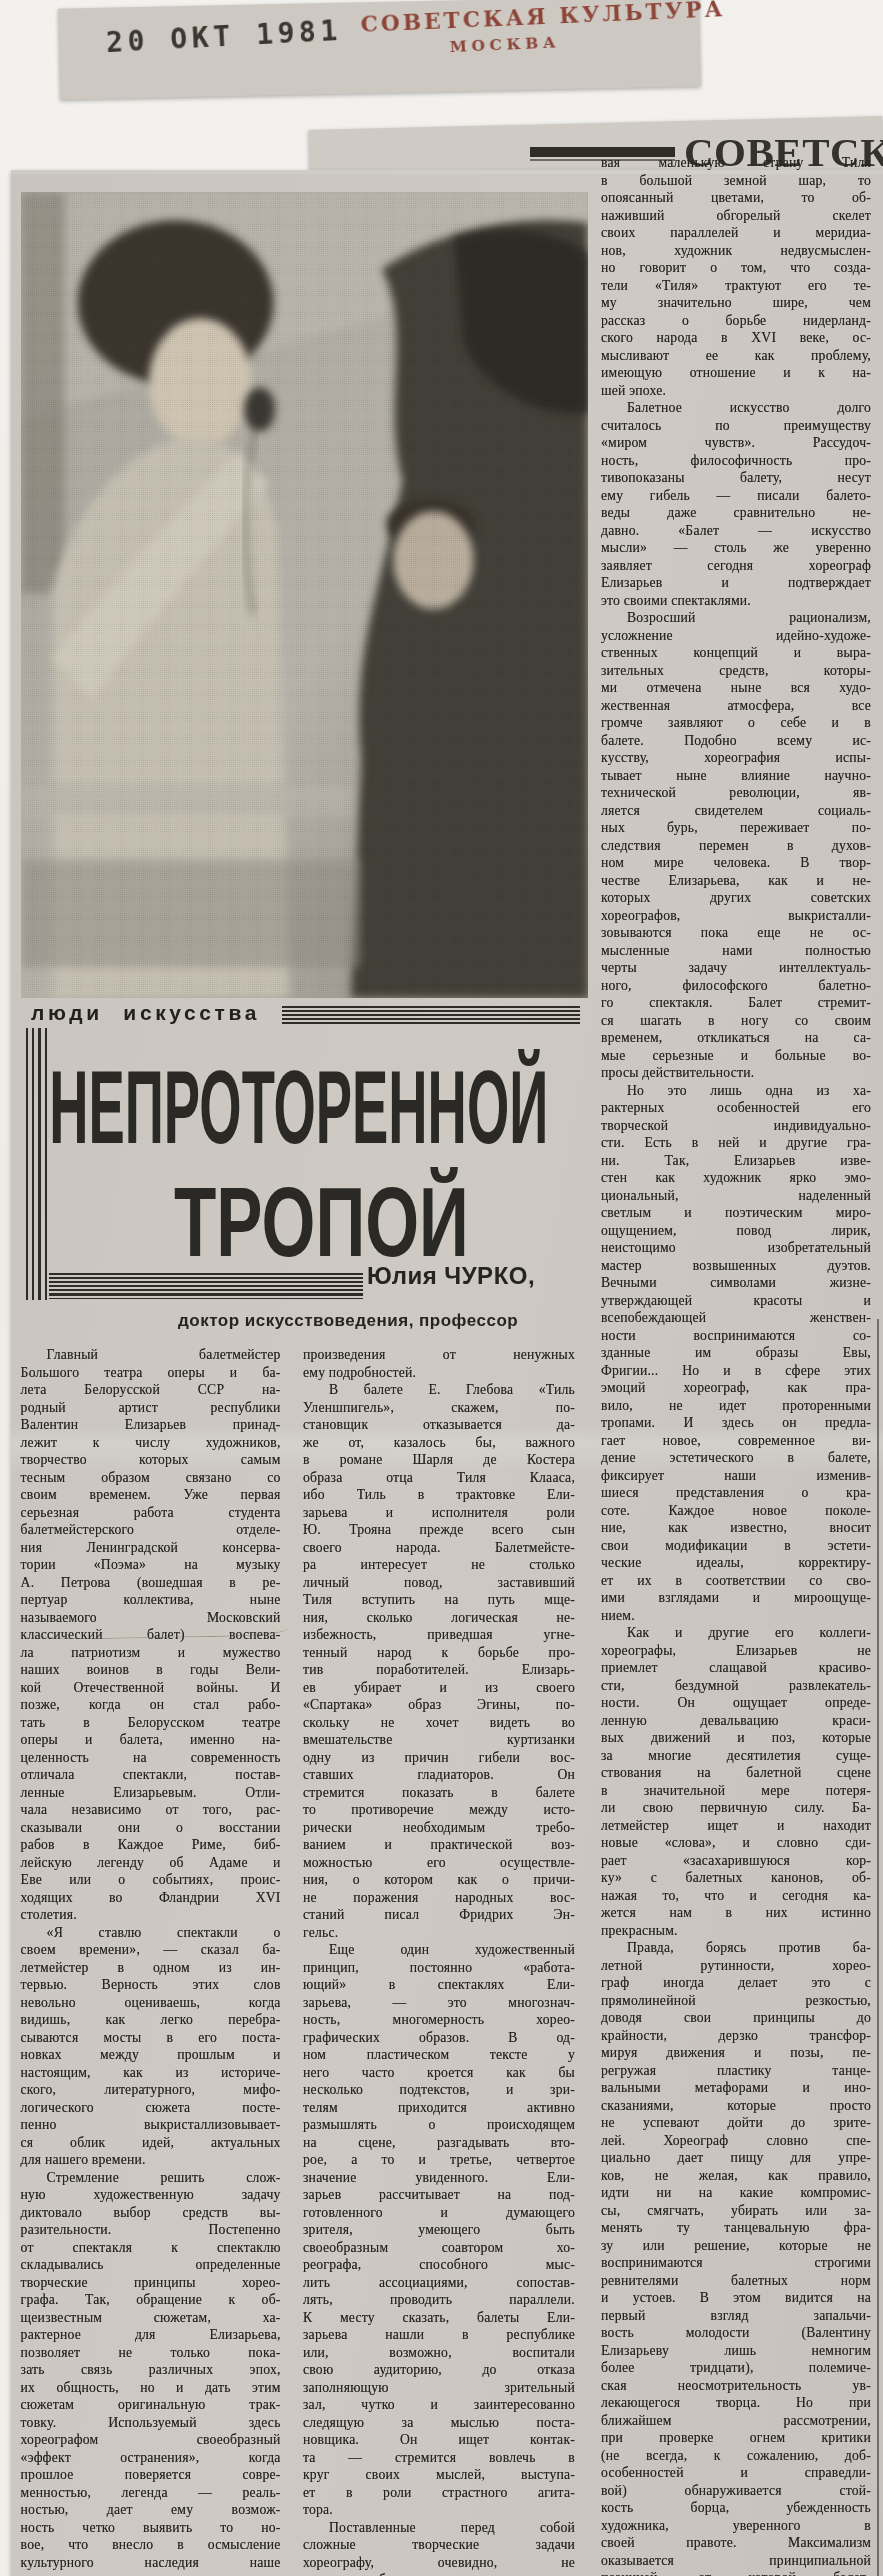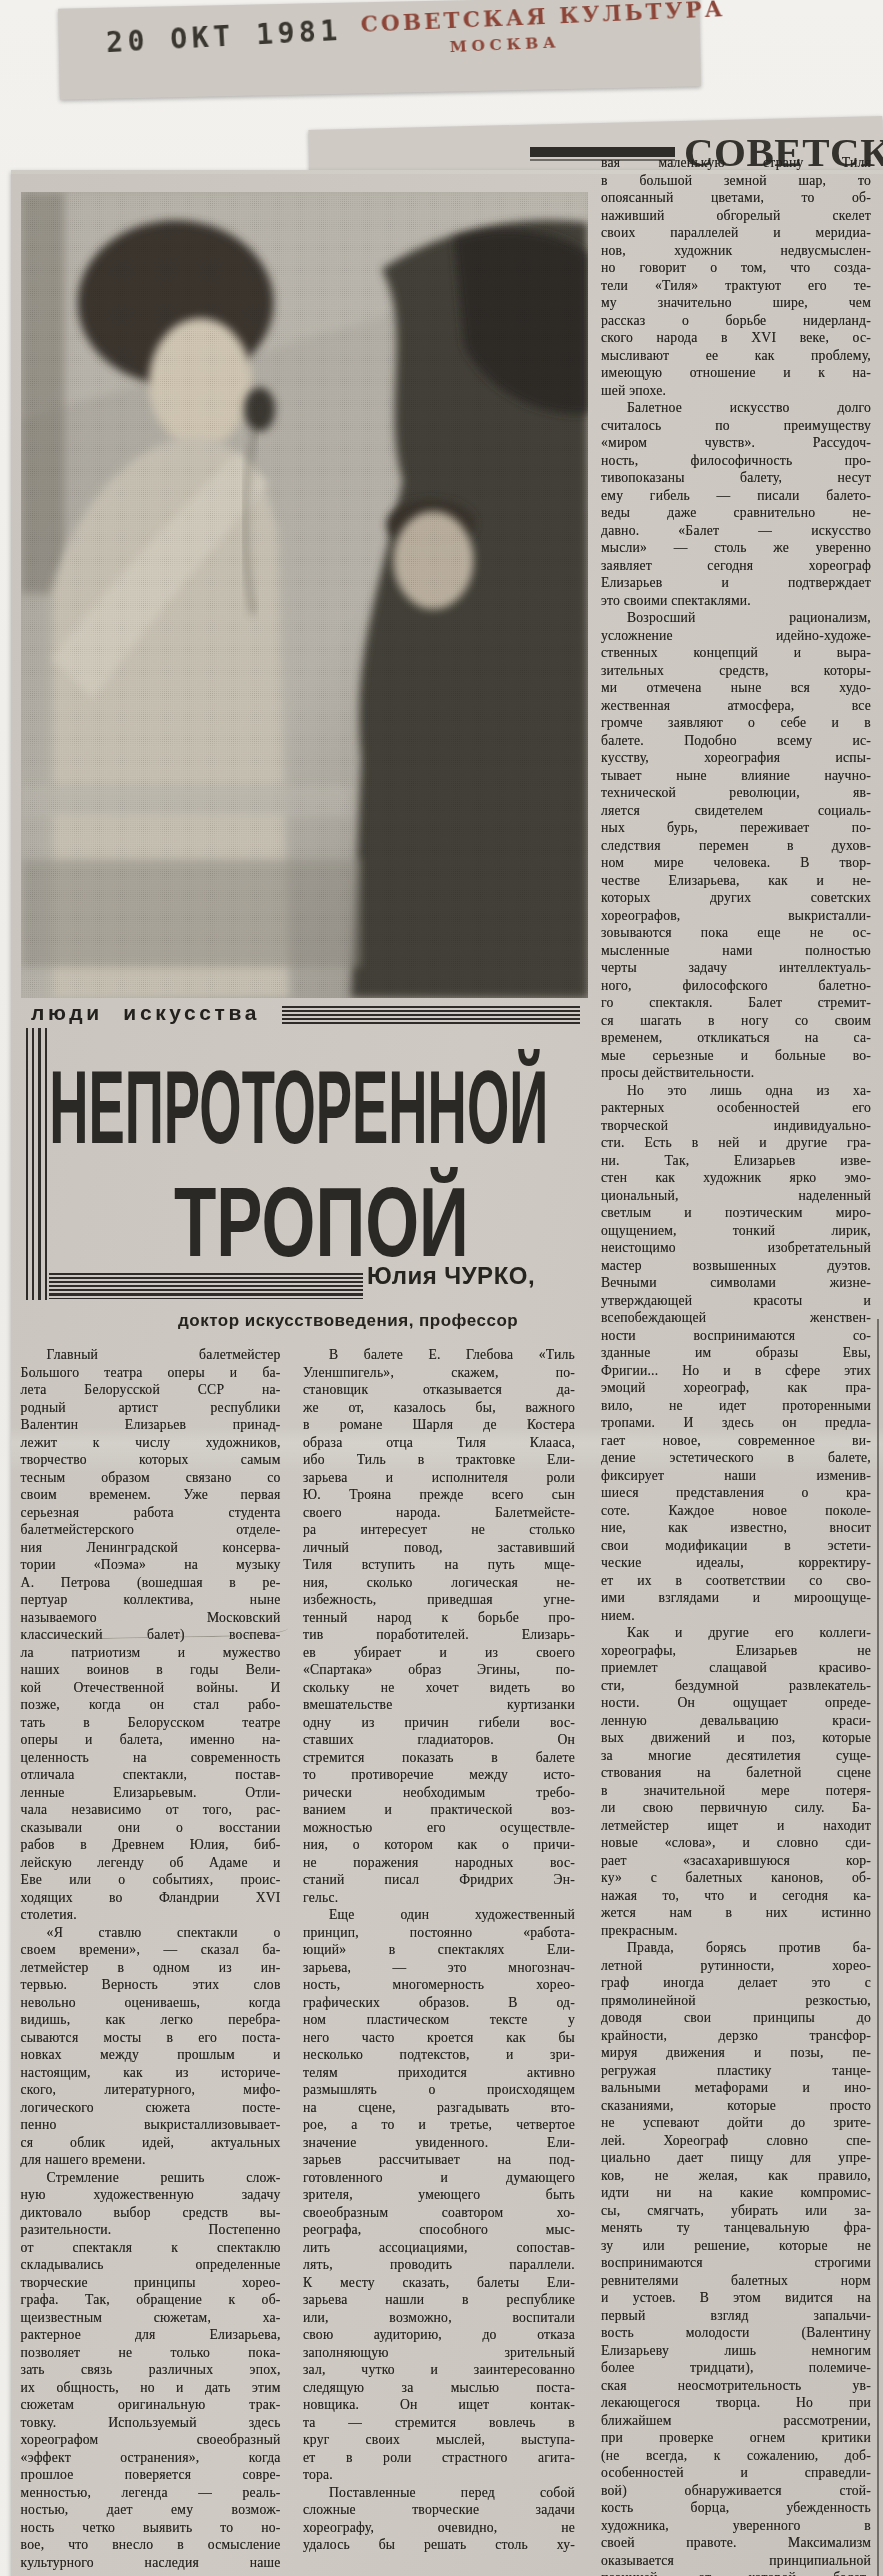--- a/index.html
+++ b/index.html
@@ -155,21 +155,21 @@
         <div class="line">наших воинов в годы Вели-</div>
         <div class="line">кой Отечественной войны. И</div>
         <div class="line">позже, когда он стал рабо-</div>
         <div class="line">тать в Белорусском театре</div>
         <div class="line">оперы и балета, именно на-</div>
         <div class="line">целенность на современность</div>
         <div class="line">отличала спектакли, постав-</div>
         <div class="line">ленные Елизарьевым. Отли-</div>
         <div class="line">чала независимо от того, рас-</div>
         <div class="line">сказывали они о восстании</div>
-        <div class="line">рабов в Древнем Юлия, биб-</div>
+        <div class="line">рабов в Каждое Риме, биб-</div>
         <div class="line">лейскую легенду об Адаме и</div>
         <div class="line">Еве или о событиях, проис-</div>
         <div class="line">ходящих во Фландрии XVI</div>
         <div class="line last">столетия.</div>
       </div>
       <div class="para indent">
         <div class="line">«Я ставлю спектакли о</div>
         <div class="line">своем времени», — сказал ба-</div>
         <div class="line">летмейстер в одном из ин-</div>
         <div class="line">тервью. Верность этих слов</div>
@@ -205,20 +205,24 @@
         <div class="line">прошлое поверяется совре-</div>
         <div class="line">менностью, легенда — реаль-</div>
         <div class="line">ностью, дает ему возмож-</div>
         <div class="line">ность четко выявить то но-</div>
         <div class="line">вое, что внесло в осмысление</div>
         <div class="line">культурного наследия наше</div>
         <div class="line last">время.</div>
       </div>
     </div>
   <div id="col-b" class="col">
+      <div class="para">
+        <div class="line">произведения от ненужных</div>
+        <div class="line last">ему подробностей.</div>
+      </div>
       <div class="para indent">
         <div class="line">В балете Е. Глебова «Тиль</div>
         <div class="line">Уленшпигель», скажем, по-</div>
         <div class="line">становщик отказывается да-</div>
         <div class="line">же от, казалось бы, важного</div>
         <div class="line">в романе Шарля де Костера</div>
         <div class="line">образа отца Тиля Клааса,</div>
         <div class="line">ибо Тиль в трактовке Ели-</div>
         <div class="line">зарьева и исполнителя роли</div>
         <div class="line">Ю. Трояна прежде всего сын</div>
@@ -350,21 +354,21 @@
       </div>
       <div class="para indent">
         <div class="line">Но это лишь одна из ха-</div>
         <div class="line">рактерных особенностей его</div>
         <div class="line">творческой индивидуально-</div>
         <div class="line">сти. Есть в ней и другие гра-</div>
         <div class="line">ни. Так, Елизарьев изве-</div>
         <div class="line">стен как художник ярко эмо-</div>
         <div class="line">циональный, наделенный</div>
         <div class="line">светлым и поэтическим миро-</div>
-        <div class="line">ощущением, тонкий лирик,</div>
+        <div class="line">ощущением, повод лирик,</div>
         <div class="line">неистощимо изобретательный</div>
         <div class="line">мастер возвышенных дуэтов.</div>
         <div class="line">Вечными символами жизне-</div>
         <div class="line">утверждающей красоты и</div>
         <div class="line">всепобеждающей женствен-</div>
         <div class="line">ности воспринимаются со-</div>
         <div class="line">зданные им образы Евы,</div>
         <div class="line">Фригии... Но и в сфере этих</div>
         <div class="line">эмоций хореограф, как пра-</div>
         <div class="line">вило, не идет проторенными</div>

